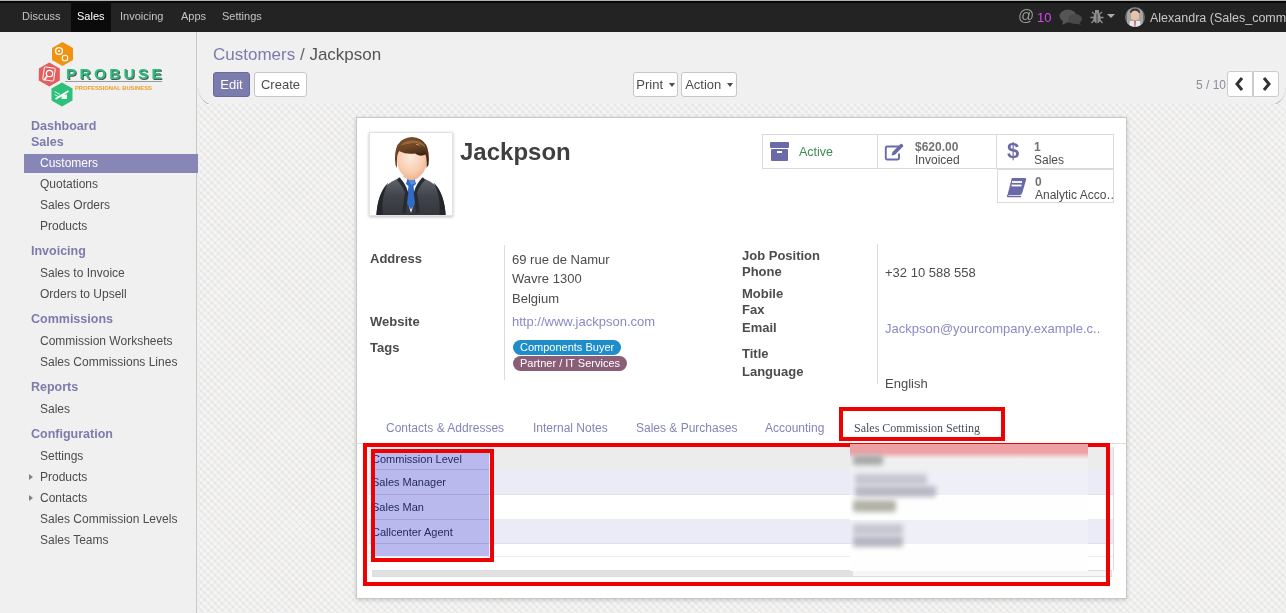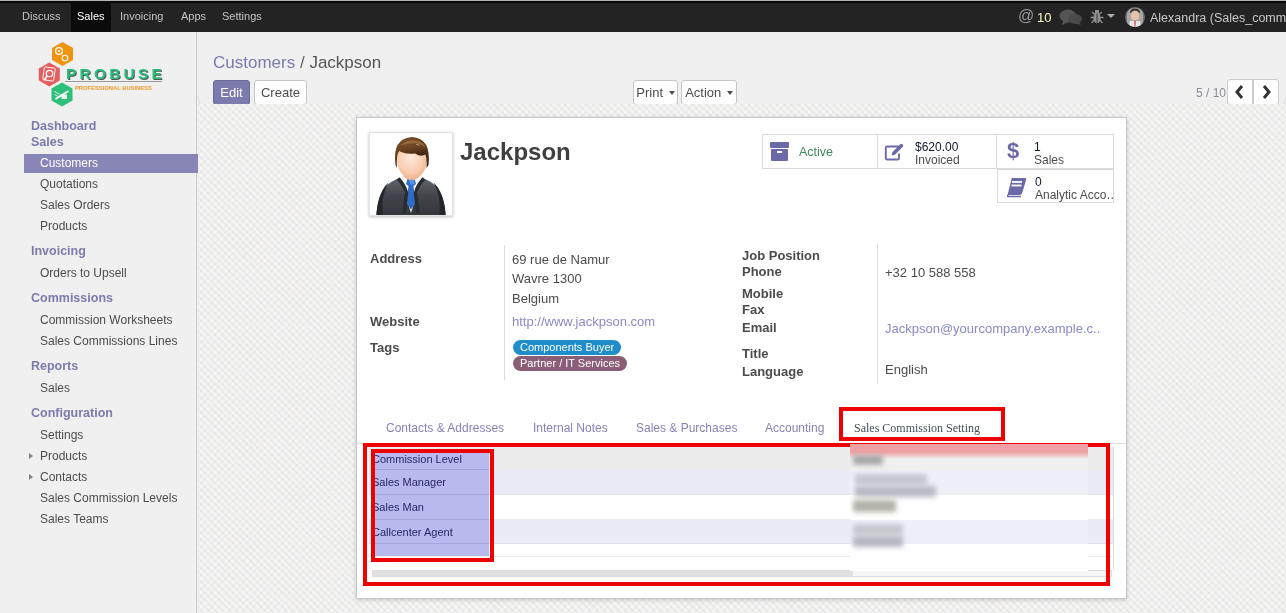--- a/index.html
+++ b/index.html
@@ -14,21 +14,21 @@
 
 
 .sidebar { position:absolute; left:0; top:32px; width:197px; height:581px; background:#f0f0f0; border-right:1px solid #c9c9c9; }
 .menu-sec { font-weight:bold; color:#7c7bad; font-size:12.5px; padding-left:7px; margin-top:6px; margin-bottom:3px; height:17px; line-height:17px; }
 .menu-item { color:#4c4c4c; font-size:12px; padding-left:16px; height:21px; line-height:21px; position:relative; white-space:nowrap; }
 .menu-item.active { background:#8786b7; color:#fff; height:19px; line-height:19px; margin:1px 0; }
 .caret-r { position:absolute; left:5px; top:7px; width:0; height:0; border-left:4px solid #828282; border-top:3.5px solid transparent; border-bottom:3.5px solid transparent; }
 
 
 .main { position:absolute; left:198px; top:32px; width:1088px; height:581px; }
-.cpanel { position:absolute; left:0; top:12px; width:1088px; height:71px; background:#f0f0f0; border-bottom:1px solid #ababab;border-radius:20px; }
+.cpanel { position:absolute; left:0; top:4px; width:1088px; height:71px; background:#f0f0f0; border-bottom:1px solid #ababab;border-radius:20px; }
 .breadcrumb { position:absolute; left:15px; top:9px; font-size:17px; color:#555; }
 .breadcrumb a { color:#7c7bad; text-decoration:none; }
 .btn { position:absolute; border:1px solid #c6c6c6; background:#fff; color:#4c4c4c; border-radius:3px; font-size:13px; text-align:center; height:25px; line-height:23px; top:36px; }
 .btn-primary { background:#7c7bad; border-color:#6b6a9a; color:#fff; }
 .carr { display:inline-block; width:0; height:0; border-top:4px solid #4c4c4c; border-left:3.5px solid transparent; border-right:3.5px solid transparent; vertical-align:2px; margin-left:2px; }
 .pager-txt { position:absolute; top:42px; left:998px; font-size:12px; color:#8c8c9a; }
 .pgbtn { position:absolute; top:35px; width:26px; height:26px; background:#fff; border:1px solid #ccc; }
 
 .content { position:absolute; left:0; top:72px; width:1088px; height:509px;
   background-color:#eeedec; background-image:repeating-linear-gradient(45deg,rgba(255,255,255,.3) 0 2.5px,rgba(125,125,125,0.04) 3.5px 5px),repeating-linear-gradient(-45deg,rgba(255,255,255,.22) 0 2.5px,rgba(125,125,125,0.033) 3.5px 5px); }
@@ -37,21 +37,21 @@
 
 .lbl { position:absolute; font-weight:bold; color:#4c4c4c; font-size:13px; }
 .val { position:absolute; color:#4c4c4c; font-size:13px; }
 .val a { color:#8a89c6; text-decoration:none; }
 .vsep { position:absolute; width:1px; background:#dcdcdc; }
 .tag { position:absolute; height:15px; line-height:15px; border-radius:8px; color:#fff; font-size:11px; padding:0 7px; }
 
 
 .sbtn { position:absolute; background:#fff; border:1px solid #dadada; }
 .sico { position:absolute; left:6px; top:7px; }
-.sb-big { position:absolute; left:37px; top:5px; color:#0f172a; font-weight:normal; font-size:12px; }
+.sb-big { position:absolute; left:37px; top:5px; color:#737373; font-weight:bold; font-size:12px; }
 .sb-sub { position:absolute; left:37px; top:18px; color:#4c4c4c; font-size:12px; white-space:nowrap; overflow:hidden; }
 
 
 .tab { position:absolute; top:0; height:33px; line-height:34px; font-size:12px; color:#8584b9; }
 .tab.active { color:#44505c;font-family:Liberation Serif, serif; }
 
 
 .trow { position:absolute; left:12px; width:744px; }
 .pcell { position:absolute; left:14px; width:118px; background:#b9b9ee; color:#232a60; font-size:11px; padding-left:1px; }
 .redbox { position:absolute; border:4px solid #ef0101; }
@@ -62,21 +62,21 @@
 
 <div class="navbar">
   <div class="nav-box"></div>
   <div class="nav-item" style="left:22px;">Discuss</div>
   <div class="nav-item" style="left:77px;color:#fff;">Sales</div>
   <div class="nav-item" style="left:120px;">Invoicing</div>
   <div class="nav-item" style="left:181px;">Apps</div>
   <div class="nav-item" style="left:222px;">Settings</div>
 
   <div class="nav-right" style="left:1018px;top:6px;font-size:16px;color:#999;">@</div>
-  <div class="nav-right" style="left:1037px;top:9px;font-size:13px;color:#fef9c3;">10</div>
+  <div class="nav-right" style="left:1037px;top:9px;font-size:13px;color:#d946ef;">10</div>
   <svg class="nav-right" style="left:1059px;top:8px;" width="24" height="17" viewBox="0 0 24 17">
     <ellipse cx="9" cy="7" rx="8.5" ry="6.5" fill="#555"></ellipse>
     <path d="M4 12 L3 16 L9 13 Z" fill="#555"></path>
     <ellipse cx="16" cy="10" rx="7" ry="5" fill="#4a4a4a"></ellipse>
     <path d="M20 13 L22 16 L16 14 Z" fill="#4a4a4a"></path>
   </svg>
   <svg class="nav-right" style="left:1090px;top:7px;" width="14" height="17" viewBox="0 0 14 17">
     <g>
       <path d="M2 4 L5 6.5 M12 4 L9 6.5 M0.5 9.5 L4 9.5 M13.5 9.5 L10 9.5 M1.5 15 L4.5 11.5 M12.5 15 L9.5 11.5" stroke="#8f8f8f" stroke-width="1.3" fill="none"></path>
       <rect x="5" y="2" width="4" height="4" fill="#8f8f8f"></rect>
@@ -125,20 +125,21 @@
     <text x="39" y="49" font-family="Liberation Sans" font-size="5.8" font-weight="bold" fill="#f09b27">PROFESSIONAL BUSINESS</text>
   </svg>
   <div style="position:absolute;top:80px;width:100%;margin-left:24px;">
     <div class="menu-sec">Dashboard</div>
     <div class="menu-sec" style="margin-top:-4px;">Sales</div>
     <div class="menu-item active">Customers</div>
     <div class="menu-item">Quotations</div>
     <div class="menu-item">Sales Orders</div>
     <div class="menu-item">Products</div>
     <div class="menu-sec">Invoicing</div>
+    <div class="menu-item">Sales to Invoice</div>
     <div class="menu-item">Orders to Upsell</div>
     <div class="menu-sec">Commissions</div>
     <div class="menu-item">Commission Worksheets</div>
     <div class="menu-item">Sales Commissions Lines</div>
     <div class="menu-sec">Reports</div>
     <div class="menu-item">Sales</div>
     <div class="menu-sec">Configuration</div>
     <div class="menu-item">Settings</div>
     <div class="menu-item"><span class="caret-r"></span>Products</div>
     <div class="menu-item"><span class="caret-r"></span>Contacts</div>
@@ -252,21 +253,21 @@
       <div class="lbl" style="left:385px;top:130px;">Job Position</div>
       <div class="lbl" style="left:385px;top:146px;">Phone</div>
       <div class="lbl" style="left:385px;top:168px;">Mobile</div>
       <div class="lbl" style="left:385px;top:184px;">Fax</div>
       <div class="lbl" style="left:385px;top:202px;">Email</div>
       <div class="lbl" style="left:385px;top:228px;">Title</div>
       <div class="lbl" style="left:385px;top:246px;">Language</div>
       <div class="vsep" style="left:520px;top:126px;height:140px;"></div>
       <div class="val" style="left:528px;top:147px;">+32 10 588 558</div>
       <div class="val" style="left:528px;top:203px;"><a>Jackpson@yourcompany.example.c..</a></div>
-      <div class="val" style="left:528px;top:244px;">English</div>
+      <div class="val" style="left:528px;top:258px;">English</div>
 
       <div style="position:absolute;left:0;top:293px;width:769px;height:33px;border-bottom:1px solid #ddd;text-align:center;">
         <div class="tab" style="left:29px;">Contacts &amp; Addresses</div>
         <div class="tab" style="left:176px;">Internal Notes</div>
         <div class="tab" style="left:279px;">Sales &amp; Purchases</div>
         <div class="tab" style="left:408px;">Accounting</div>
         <div class="tab active" style="left:497px;">Sales Commission Setting</div>
       </div>
 
       <div class="trow" style="top:329px;height:23px;background:#ececec;"></div>

